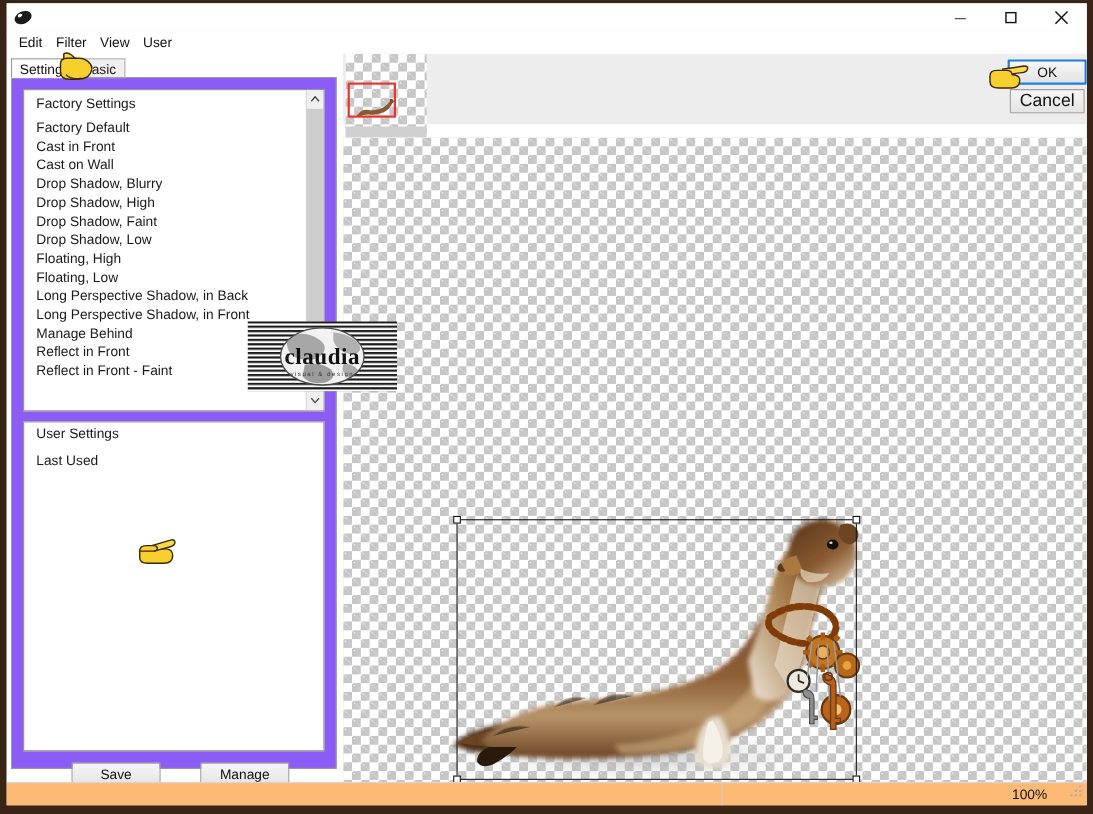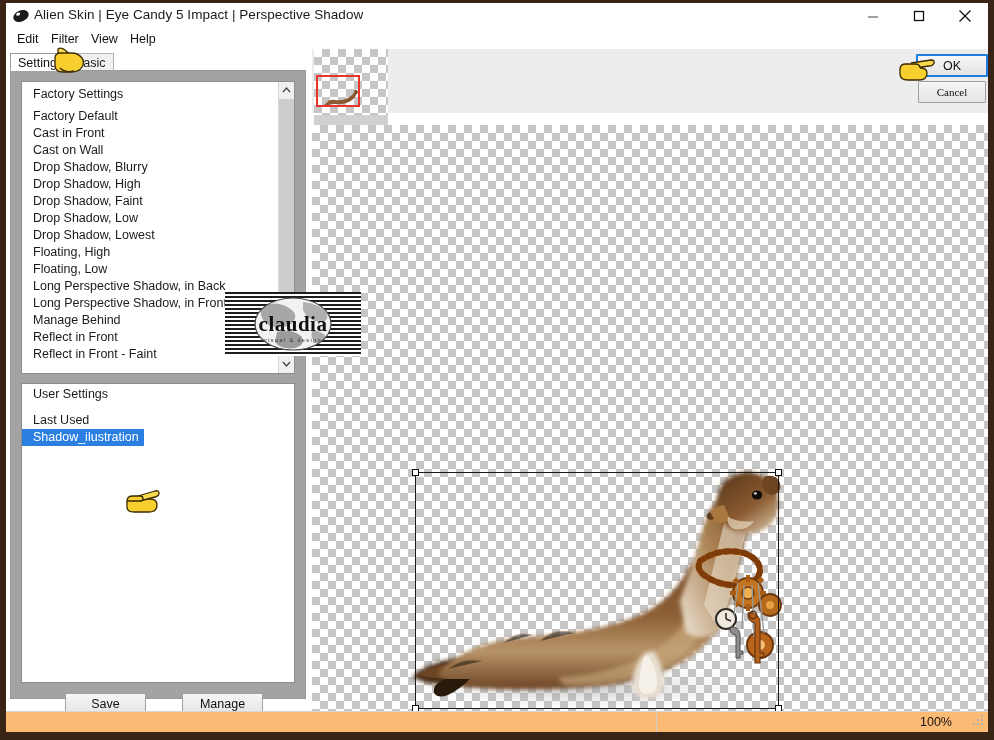--- a/index.html
+++ b/index.html
@@ -96,21 +96,21 @@
     background: #f0f0f0;
     border: 1px solid #b4b4b4;
     border-bottom: 1px solid #9a9a9a;
     z-index: 1;
     color: #222;
   }
   #tabbody {
     position: absolute; left: 4px; top: 21px;
     width: 296px; height: 629px;
     border: 1px solid #9a9a9a;
-    background: #a3a3a3;
+    background: #8b5cf6;
     box-sizing: border-box;
   }
 
   
   #factory-list-wrap {
     position: absolute; left: 10px; top: 10px;
     width: 274px; height: 293px;
     border: 1px solid #8d8d8d;
     background: #ffffff;
     box-sizing: border-box;
@@ -295,22 +295,22 @@
     font-family: "Liberation Sans", sans-serif;
     cursor: default; padding: 0;
     box-sizing: border-box;
   }
   #cancelbtn {
     position: absolute; left: 606px; top: 32px;
     width: 68px; height: 22px;
     background: linear-gradient(#f6f6f6, #e4e4e4);
     border: 1px solid #a0a0a0;
     border-radius: 1px;
-    font-size: 11px; color: #111;
-    font-family: Liberation Serif, serif;
+    font-size: 16px; color: #111;
+    font-family: Liberation Sans, sans-serif;
     cursor: default; padding: 0;
   }
 
   
   #canvas {
     position: absolute; left: 0; top: 76px;
     width: 676px; height: 586px;
     background-color: #ffffff;
     background-image:
       linear-gradient(45deg, #c6c6c6 25%, transparent 25%, transparent 75%, #c6c6c6 75%),
@@ -363,21 +363,20 @@
 
 <div id="app">
 
   <div id="titlebar">
     <span id="app-icon">
       <svg width="18" height="18" viewBox="0 0 18 18">
         <ellipse cx="9" cy="9" rx="8" ry="5.6" transform="rotate(-24 9 9)" fill="#1b1b1b"></ellipse>
         <ellipse cx="6.2" cy="7.1" rx="2.1" ry="1.5" transform="rotate(-24 6.2 7.1)" fill="#ffffff"></ellipse>
       </svg>
     </span>
-    <span id="title-text">Alien Skin | Eye Candy 5 Impact | Perspective Shadow</span>
 
     <button class="wbtn" id="btn-min">
       <svg width="12" height="12" viewBox="0 0 12 12">
           <line x1="1" y1="7" x2="11" y2="7" stroke="#555" stroke-width="1.1"></line>
         </svg>
     </button>
     <button class="wbtn" id="btn-max">
       <svg width="12" height="12" viewBox="0 0 12 12">
           <rect x="1.5" y="1.5" width="9" height="9" fill="none" stroke="#111" stroke-width="1.3"></rect>
         </svg>
@@ -387,21 +386,21 @@
         <line x1="1.5" y1="1.5" x2="12.5" y2="12.5" stroke="#111" stroke-width="1.3"></line>
         <line x1="12.5" y1="1.5" x2="1.5" y2="12.5" stroke="#111" stroke-width="1.3"></line>
       </svg>
     </button>
   </div>
 
   <div id="menubar">
     <span class="menu-item" style="left:8px;">Edit</span>
     <span class="menu-item" style="left:42px;">Filter</span>
     <span class="menu-item" style="left:82px;">View</span>
-    <span class="menu-item" style="left:121px;">Help</span>
+    <span class="menu-item" style="left:121px;">User</span>
   </div>
 
   <div id="leftpanel">
 
     <div id="tabstrip">
       <div class="tab active" style="left:0px;">Settings</div>
       <div class="tab inactive" style="left:57px;">Basic</div>
     </div>
 
     <div id="tabbody">
@@ -410,21 +409,20 @@
         <div id="factory-list">
           <div class="preset-row header">Factory Settings</div>
           <div style="height:5px;"></div>
           <div class="preset-row">Factory Default</div>
           <div class="preset-row">Cast in Front</div>
           <div class="preset-row">Cast on Wall</div>
           <div class="preset-row">Drop Shadow, Blurry</div>
           <div class="preset-row">Drop Shadow, High</div>
           <div class="preset-row">Drop Shadow, Faint</div>
           <div class="preset-row">Drop Shadow, Low</div>
-          <div class="preset-row">Drop Shadow, Lowest</div>
           <div class="preset-row">Floating, High</div>
           <div class="preset-row">Floating, Low</div>
           <div class="preset-row">Long Perspective Shadow, in Back</div>
           <div class="preset-row">Long Perspective Shadow, in Front</div>
           <div class="preset-row">Manage Behind</div>
           <div class="preset-row">Reflect in Front</div>
           <div class="preset-row">Reflect in Front - Faint</div>
         </div>
         <div class="vscroll">
           <div class="arrow up">
@@ -441,23 +439,20 @@
         </div>
       </div>
 
       <div id="user-list-wrap">
         <div class="row-block header">
           <div class="user-row" style="padding-top:2px;">User Settings</div>
         </div>
         <div style="height:5px;"></div>
         <div class="row-block">
           <div class="user-row">Last Used</div>
-        </div>
-        <div class="row-block">
-          <div class="user-row selected">Shadow_ilustration</div>
         </div>
       </div>
 
       <span style="position:absolute; left:112px; top:416px; z-index:30;">
         <svg width="42" height="30" viewBox="0 0 42 30">
           <g stroke="#3b2a00" stroke-width="1.3" stroke-linejoin="round">
             <path d="M4,14 L4,20 Q4,25 11,25 L26,25 Q34,25 34,18 Q34,12 27,12 L16,12" fill="#f7cf2e"></path>
             <path d="M15,9 L32,4 Q36,3 36,6 Q36,9 32,10 L17,14" fill="#f9d94e"></path>
             <path d="M4,14 Q4,9 10,9 L17,9 Q20,9 20,11.5 Q20,14 17,14 L9,14 Z" fill="#f7cf2e"></path>
           </g>

